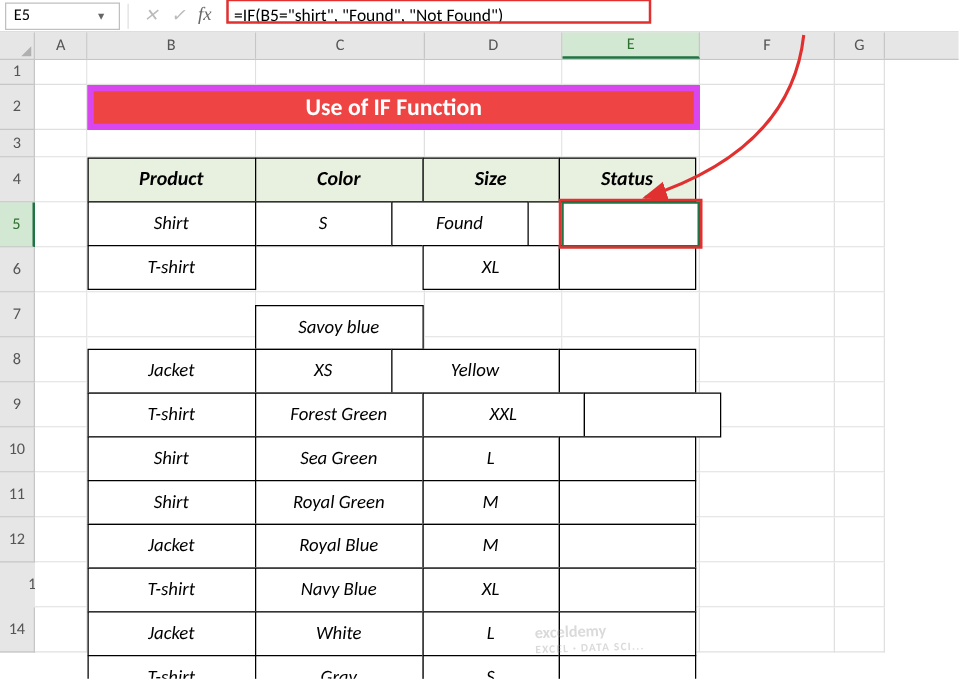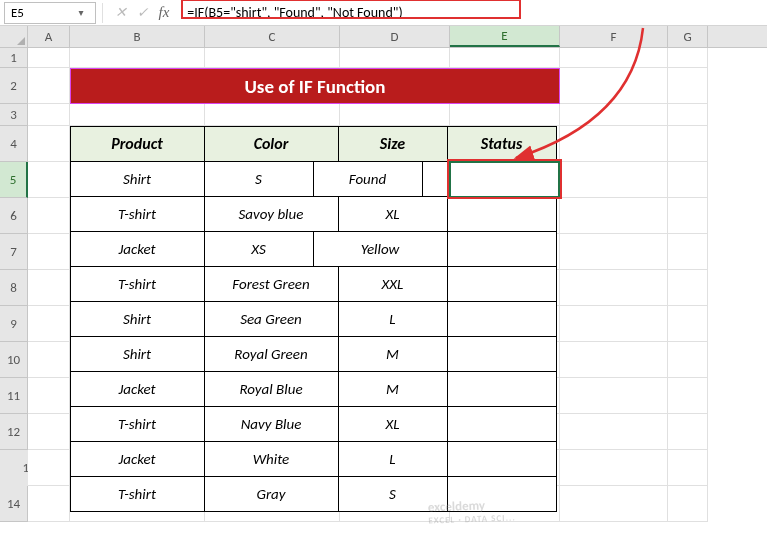--- a/index.html
+++ b/index.html
@@ -26,21 +26,21 @@
     
     .grid-body { display: flex; }
     .row-headers { width: 28px; display: flex; flex-direction: column; background: #e6e6e6; }
     .row-h { border-bottom: 1px solid #c6c6c6; border-right: 1px solid #c6c6c6; display: flex; align-items: center; justify-content: center; color: #555; font-size: 13px; background: #e6e6e6; }
     .row-h.sel { background: #d2e8d2; color: #2f6f2f; border-right: 2px solid #217346; }
     
     .cells { position: relative; flex: 1; }
     .cell-row { display: flex; }
     .cell { border-right: 1px solid #e0e0e0; border-bottom: 1px solid #e0e0e0; background: #fff; display: flex; align-items: center; justify-content: center; overflow: hidden; }
     
-    .title-banner { position: absolute; background: #b91c1c; color: #fff; font-weight: bold; font-size: 19px; display: flex; align-items: center; justify-content: center; border: 1px solid #d946ef; }
+    .title-banner { position: absolute; background: #ef4444; color: #fff; font-weight: bold; font-size: 19px; display: flex; align-items: center; justify-content: center; border: 5px solid #d946ef; }
     
     .data-table { position: absolute; font-style: italic; }
     .dt-row { display: flex; }
     .dt-cell { border: 1px solid #000; display: flex; align-items: center; justify-content: center; font-size: 15px; background: #fff; margin: -0.5px; }
     .dt-header { background: #e8f1e0; font-weight: bold; font-size: 16px; }
     
     .active-cell-border { position: absolute; border: 2px solid #217346; pointer-events: none; z-index: 10; }
     .result-highlight { position: absolute; border: 2.5px solid #e03030; pointer-events: none; z-index: 11; }
     .arrow-svg { position: absolute; z-index: 12; pointer-events: none; }
     
@@ -240,34 +240,34 @@
             <div class="dt-cell dt-header" style="width: 110px; height: 36px;">Size</div>
             <div class="dt-cell dt-header" style="width: 110px; height: 36px;">Status</div>
           </div>
           <div class="dt-row">
             <div class="dt-cell" style="width: 135px; height: 36px;">Shirt</div>
             <div class="dt-cell" style="width: 110px; height: 36px;">S</div>
             <div class="dt-cell" style="width: 110px; height: 36px;">Found</div>
           </div>
           <div class="dt-row">
             <div class="dt-cell" style="width: 135px; height: 36px;">T-shirt</div>
-            <div class="dt-cell" style="width: 135px; height: 36px;">Savoy blue</div>
+            <div class="dt-cell" style="width: 135px; height: 36px; margin-top: 48px;">Savoy blue</div>
             <div class="dt-cell" style="width: 110px; height: 36px;">XL</div>
             <div class="dt-cell" style="width: 110px; height: 36px;"></div>
           </div>
           <div class="dt-row">
             <div class="dt-cell" style="width: 135px; height: 36px;">Jacket</div>
             <div class="dt-cell" style="width: 110px; height: 36px;">XS</div>
             <div class="dt-cell" style="width: 135px; height: 36px;">Yellow</div>
             <div class="dt-cell" style="width: 110px; height: 36px;"></div>
           </div>
           <div class="dt-row">
             <div class="dt-cell" style="width: 135px; height: 36px;">T-shirt</div>
             <div class="dt-cell" style="width: 135px; height: 36px;">Forest Green</div>
-            <div class="dt-cell" style="width: 110px; height: 36px;">XXL</div>
+            <div class="dt-cell" style="width: 130px; height: 36px;">XXL</div>
             <div class="dt-cell" style="width: 110px; height: 36px;"></div>
           </div>
           <div class="dt-row">
             <div class="dt-cell" style="width: 135px; height: 36px;">Shirt</div>
             <div class="dt-cell" style="width: 135px; height: 36px;">Sea Green</div>
             <div class="dt-cell" style="width: 110px; height: 36px;">L</div>
             <div class="dt-cell" style="width: 110px; height: 36px;"></div>
           </div>
           <div class="dt-row">
             <div class="dt-cell" style="width: 135px; height: 36px;">Shirt</div>

